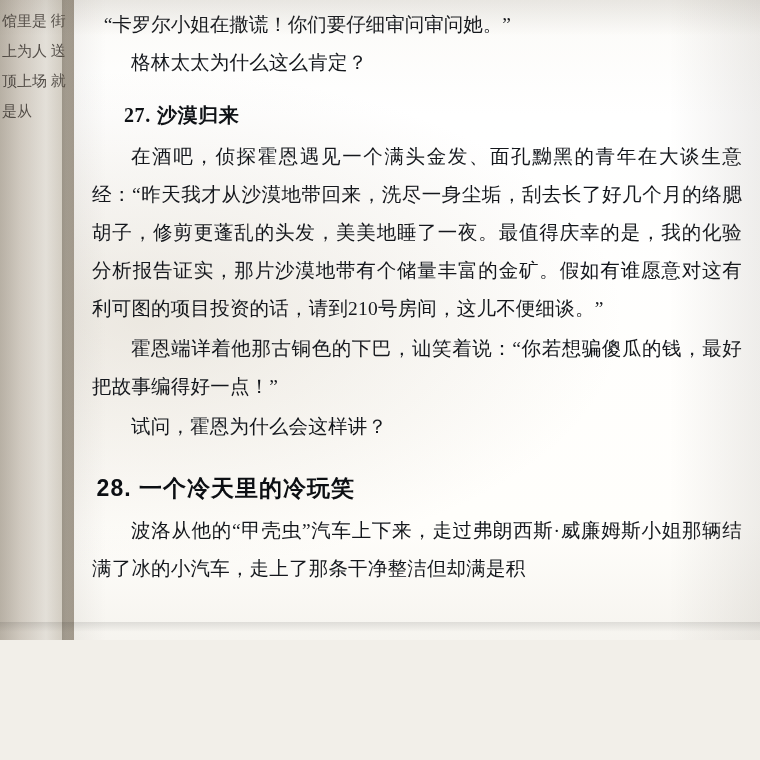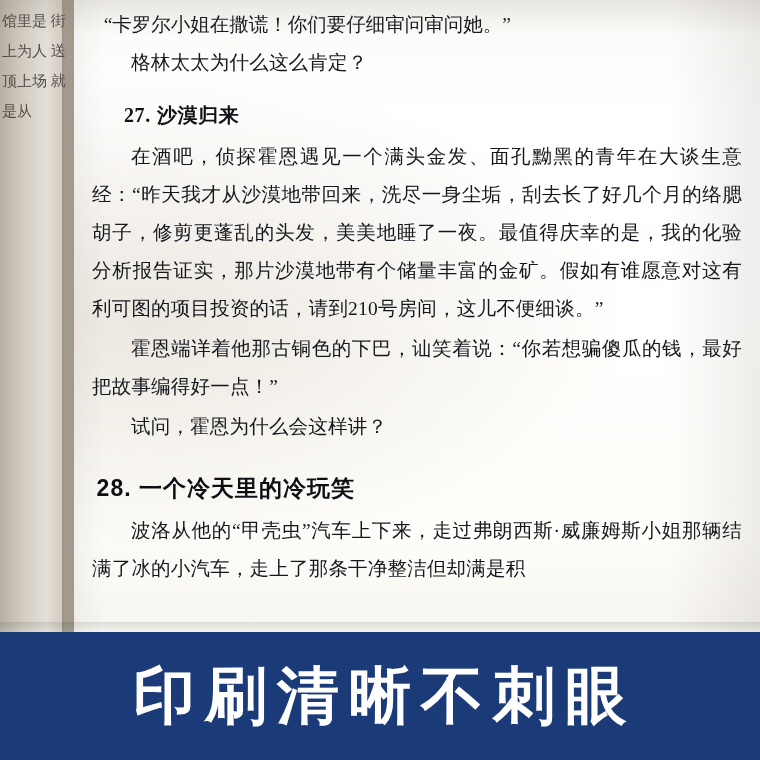--- a/index.html
+++ b/index.html
@@ -198,17 +198,14 @@
 
       <p class="para indent">波洛从他的“甲壳虫”汽车上下来，走过弗朗西斯·威廉姆斯小姐那辆结满了冰的小汽车，走上了那条干净整洁但却满是积</p>
 
     </div>
   </div>
 
   <div class="page-curve"></div>
   <div class="top-shade"></div>
 
   <div class="banner-top-edge"></div>
-  <div class="banner">
-    <div class="banner-text">印刷清晰不刺眼</div>
-  </div>
 
 </div>
 
 </body></html>

